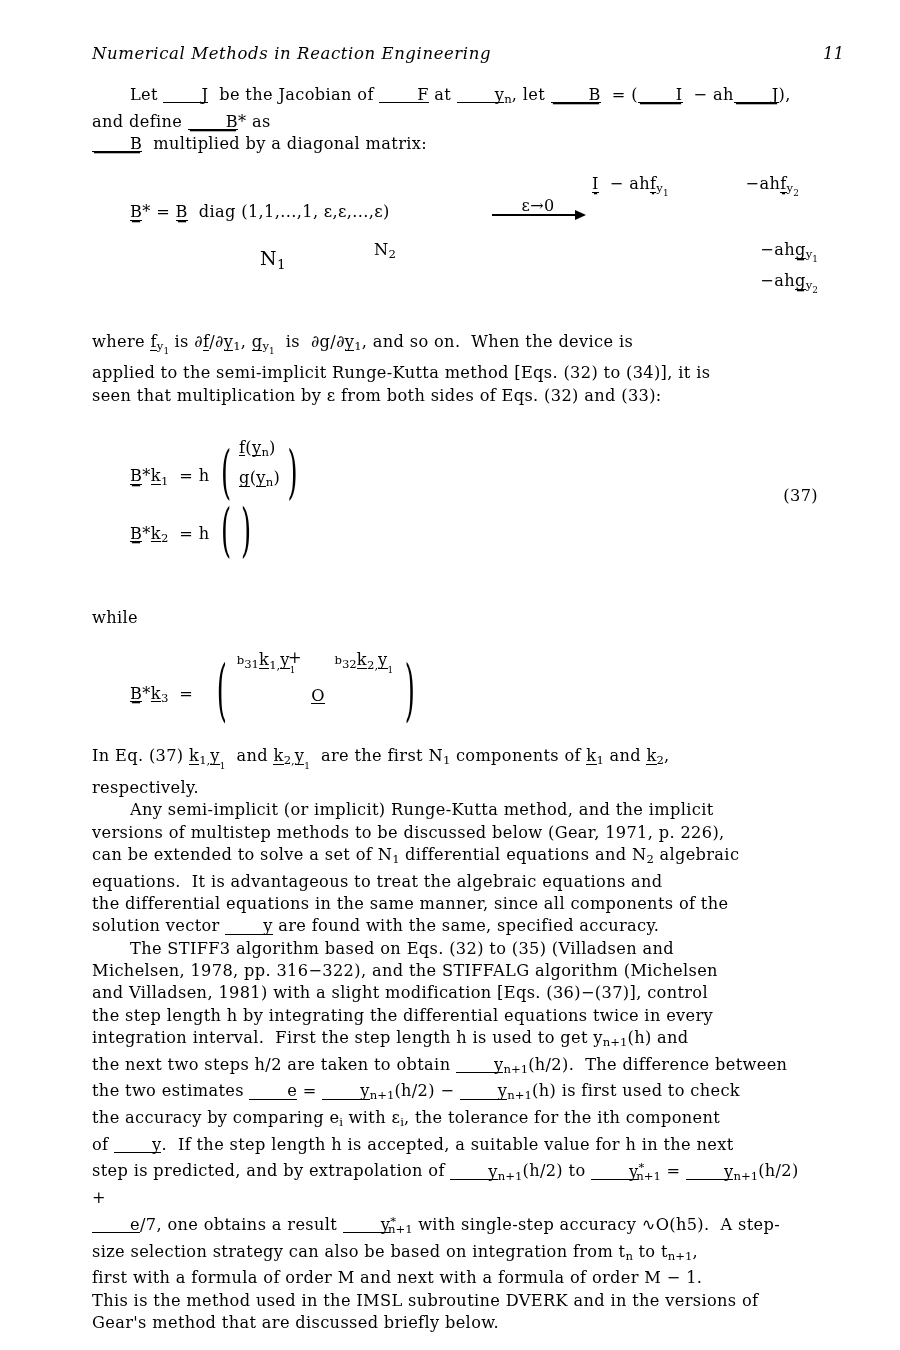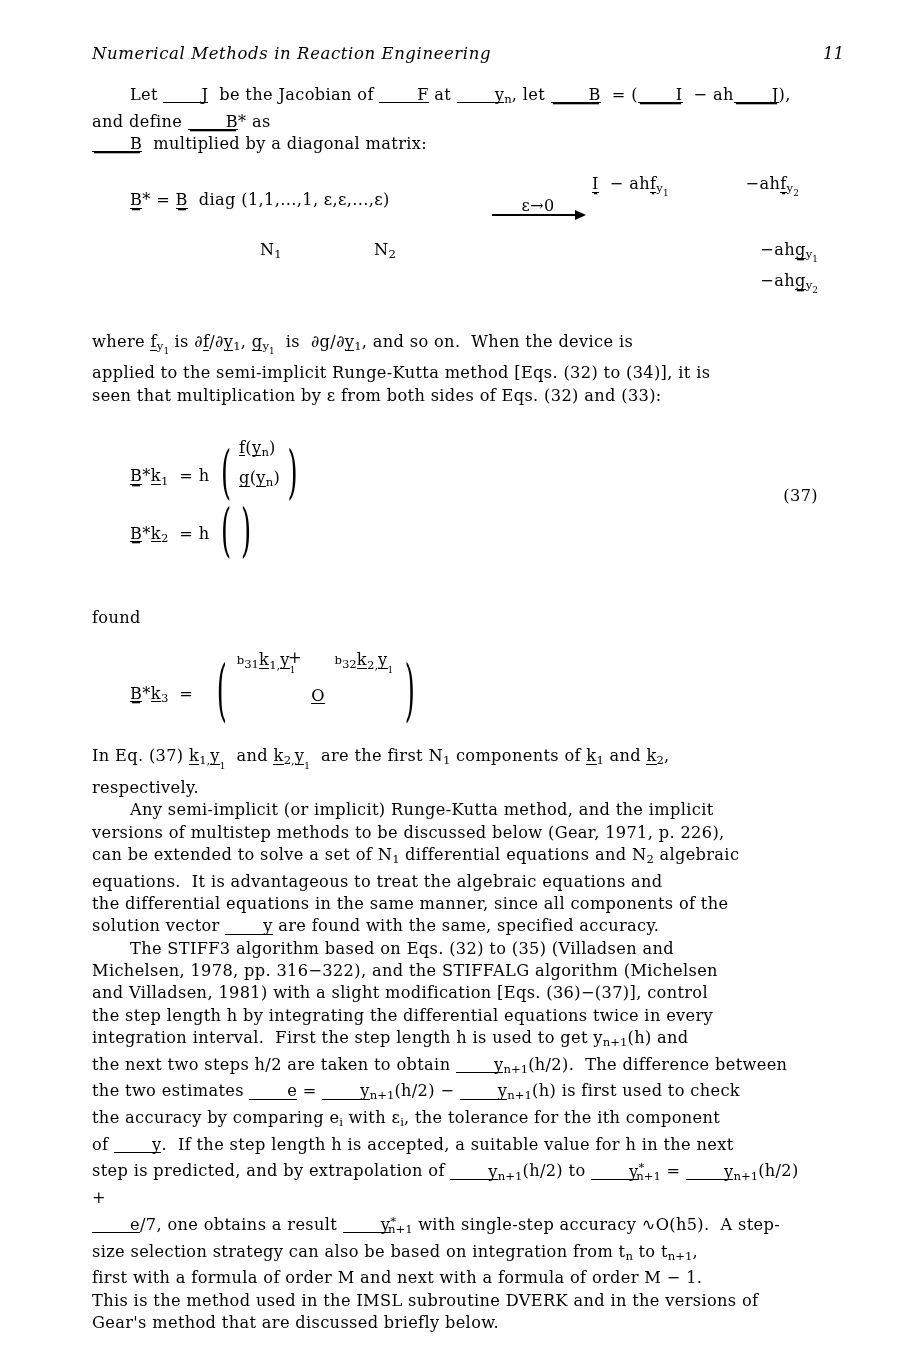--- a/index.html
+++ b/index.html
@@ -165,30 +165,30 @@
       <div style="position:absolute; left:500px; top:-4px; font-size:16.2px;">
         <span style="display:inline-block; width:104px;"><span class="mat">I</span>&nbsp; − ah<span class="mat">f</span><sub>y</sub><sub style="vertical-align:-0.75em; font-size:0.55em;">1</sub></span>
         <span style="display:inline-block; margin-left:44px;">−ah<span class="mat">f</span><sub>y</sub><sub style="vertical-align:-0.75em; font-size:0.55em;">2</sub></span>
       </div>
 
       <div style="position:absolute; left:500px; top:62px; font-size:16.2px;text-align:right;">
         <span style="display:inline-block; width:104px; padding-left:24px;">−ah<span class="mat">g</span><sub>y</sub><sub style="vertical-align:-0.75em; font-size:0.55em;">1</sub></span>
         <span style="display:inline-block; margin-left:36px;">−ah<span class="mat">g</span><sub>y</sub><sub style="vertical-align:-0.75em; font-size:0.55em;">2</sub></span>
       </div>
 
-      <div style="position:absolute; left:38px; top:12px; font-size:16.2px;">
+      <div style="position:absolute; left:38px; top:24px; font-size:16.2px;">
         <span class="mat">B</span>* = <span class="mat">B</span>&nbsp; diag (1,1,...,1, ε,ε,...,ε)
       </div>
 
       <div class="arrow-wrap" style="position:absolute; left:400px; top:18px;">
         <span class="arrow-lbl">ε→0</span>
         <span class="arrow-line"></span>
       </div>
 
-      <div style="position:absolute; left:168px; top:62px; font-size:16px;">N<sub>1</sub></div>
+      <div style="position:absolute; left:168px; top:70px; font-size:19px;">N<sub>1</sub></div>
       <div style="position:absolute; left:282px; top:62px; font-size:16.2px;">N<sub>2</sub></div>
     </div>
 
     <p style="margin-top:4px;">
       where <span class="vec">f</span><sub>y</sub><sub style="vertical-align:-0.75em; font-size:0.55em;">1</sub> is ∂<span class="vec">f</span>/∂<span class="vec">y</span><sub>1</sub>, <span class="vec">g</span><sub>y</sub><sub style="vertical-align:-0.75em; font-size:0.55em;">1</sub>&nbsp; is &nbsp;∂g/∂<span class="vec">y</span><sub>1</sub>, and so on.&nbsp; When the device is<br>
       applied to the semi-implicit Runge-Kutta method [Eqs. (32) to (34)], it is<br>
       seen that multiplication by ε from both sides of Eqs. (32) and (33):
     </p>
 
     <div class="eq-block" style="height:180px; margin-top:22px;">
@@ -205,21 +205,21 @@
 
       <div style="position:absolute; left:38px; top:90px; font-size:16.2px;">
         <span class="mat">B</span>*<span class="vec">k</span><sub>2</sub>&nbsp; = h
         <span class="paren-tall" style="margin:0 2px 0 6px;">(</span>
         <span class="paren-tall" style="margin-left:2px;">)</span>
       </div>
 
       <div class="eqnum" style="top:56px; font-size:16.2px;text-align:center;">(37)</div>
     </div>
 
-    <p style="margin-top:-2px;">found</p>
+    <p style="margin-top:-2px;">while</p>
 
     <div class="eq-block" style="height:96px; margin-top:12px;">
       <div style="position:absolute; left:38px; top:6px; font-size:16.2px;">
         <span class="mat">B</span>*<span class="vec">k</span><sub>3</sub>&nbsp; =
         <span class="paren-tall2" style="margin:0 4px 0 18px;">(</span>
         <span class="stack" style="vertical-align:-2px;">
           <div>
             <sup style="vertical-align:0.1em;">b</sup><sub style="vertical-align:-0.25em;">31</sub><span class="vec">k</span><sub>1,</sub><span class="vec">y</span><sub style="vertical-align:-0.85em; font-size:0.55em;">1</sub>
             <span style="display:inline-block; width:28px;"></span>
             <sup style="vertical-align:0.1em;">b</sup><sub style="vertical-align:-0.25em;">32</sub><span class="vec">k</span><sub>2,</sub><span class="vec">y</span><sub style="vertical-align:-0.85em; font-size:0.55em;">1</sub>

